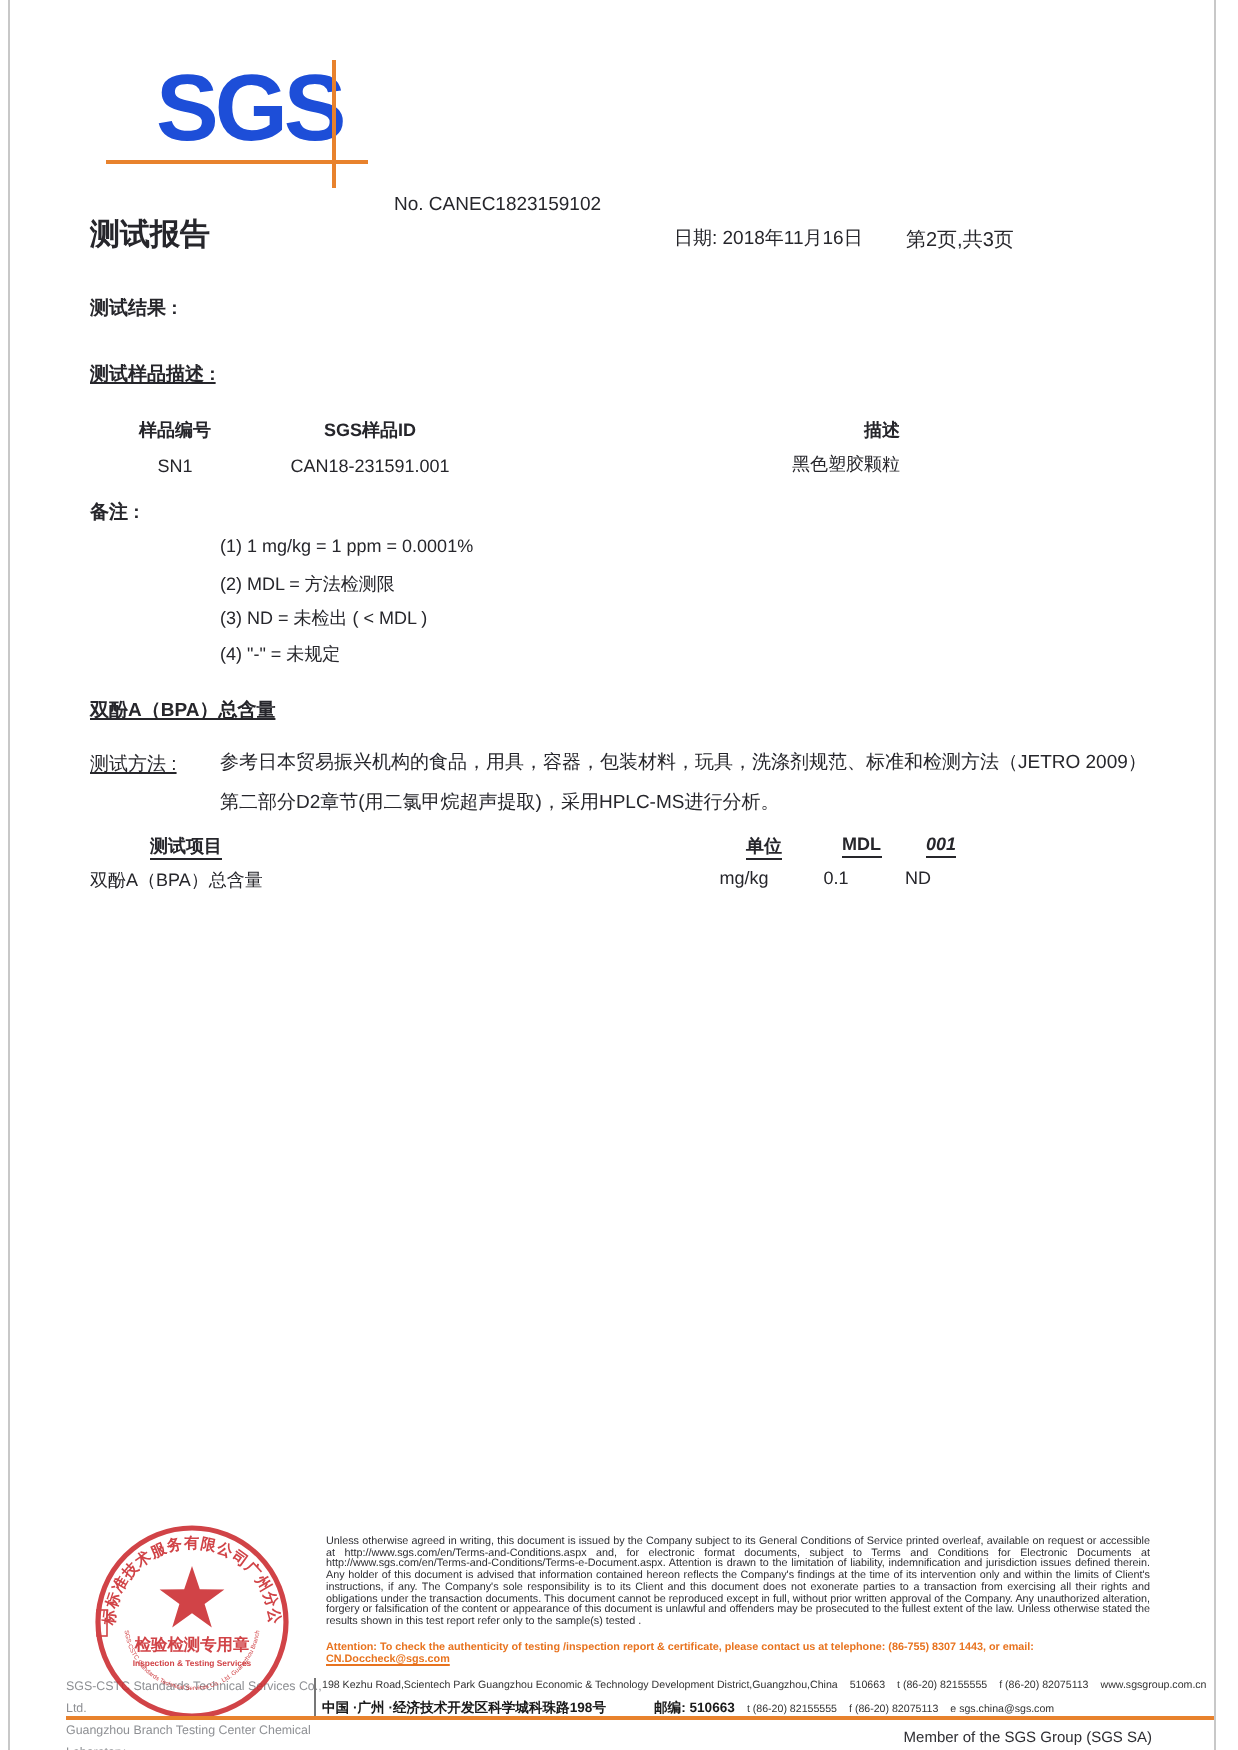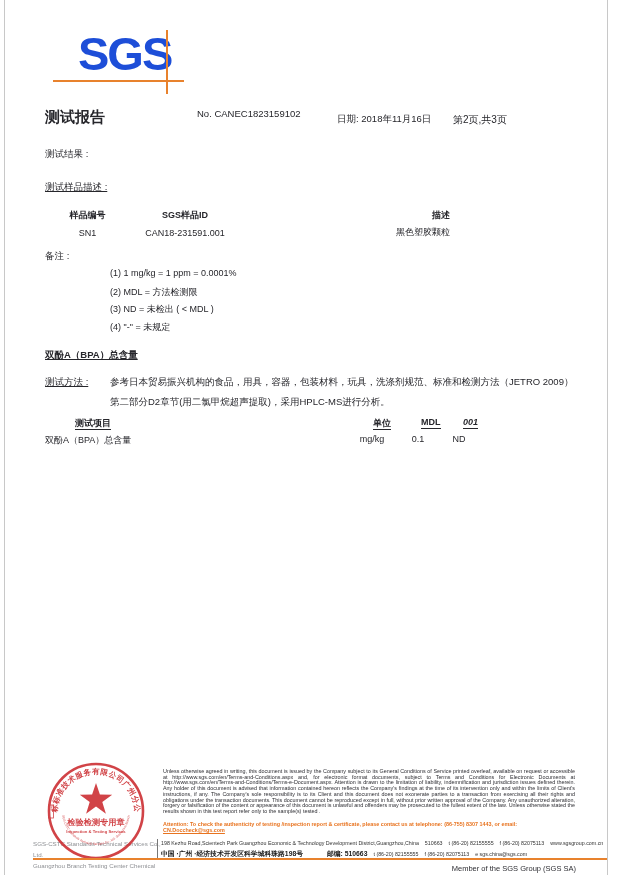--- a/index.html
+++ b/index.html
@@ -9,25 +9,25 @@
   .scan-edge { position:absolute; top:0; bottom:0; width:1px; background:#c8c8c8; }
   .abs { position:absolute; }
 
   
   .sgs-logo-text { left:78px; top:30px; font-size:47px; font-weight:bold; color:#1d4ed8; letter-spacing:-2px; line-height:1; }
   .logo-vline { left:166px; top:30px; width:2px; height:64px; background:#e8822d; }
   .logo-hline { left:53px; top:80px; width:131px; height:2px; background:#e8822d; }
 
   
   .report-title { left:45px; top:108px; font-size:15px; font-weight:bold; }
-  .report-no   { left:197px; top:108px; font-size:9.5px;text-align:center; }
+  .report-no   { left:197px; top:97px; font-size:9.5px;text-align:center; }
   .report-date { left:337px; top:113px; font-size:9.5px; }
   .report-page { left:453px; top:113px; font-size:10px; }
 
-  .sec-label { font-size:9.5px; font-weight:normal; }
+  .sec-label { font-size:9.5px; font-weight:bold; }
   .results-label { left:45px; top:148px; }
   .sample-desc-label { left:45px; top:181px; text-decoration:underline; }
 
   
   .sample-table { left:55px; top:207px; border-collapse:collapse; font-size:9px; }
   .sample-table th, .sample-table td { padding:2px 0; font-weight:normal; height:15px; }
   .sample-table th { font-weight:bold;margin-top:44px; }
   .c1 { width:65px; text-align:center; }
   .c2 { width:130px; text-align:center; }
   .c3 { width:200px; text-align:right; padding-left:55px !important; }

